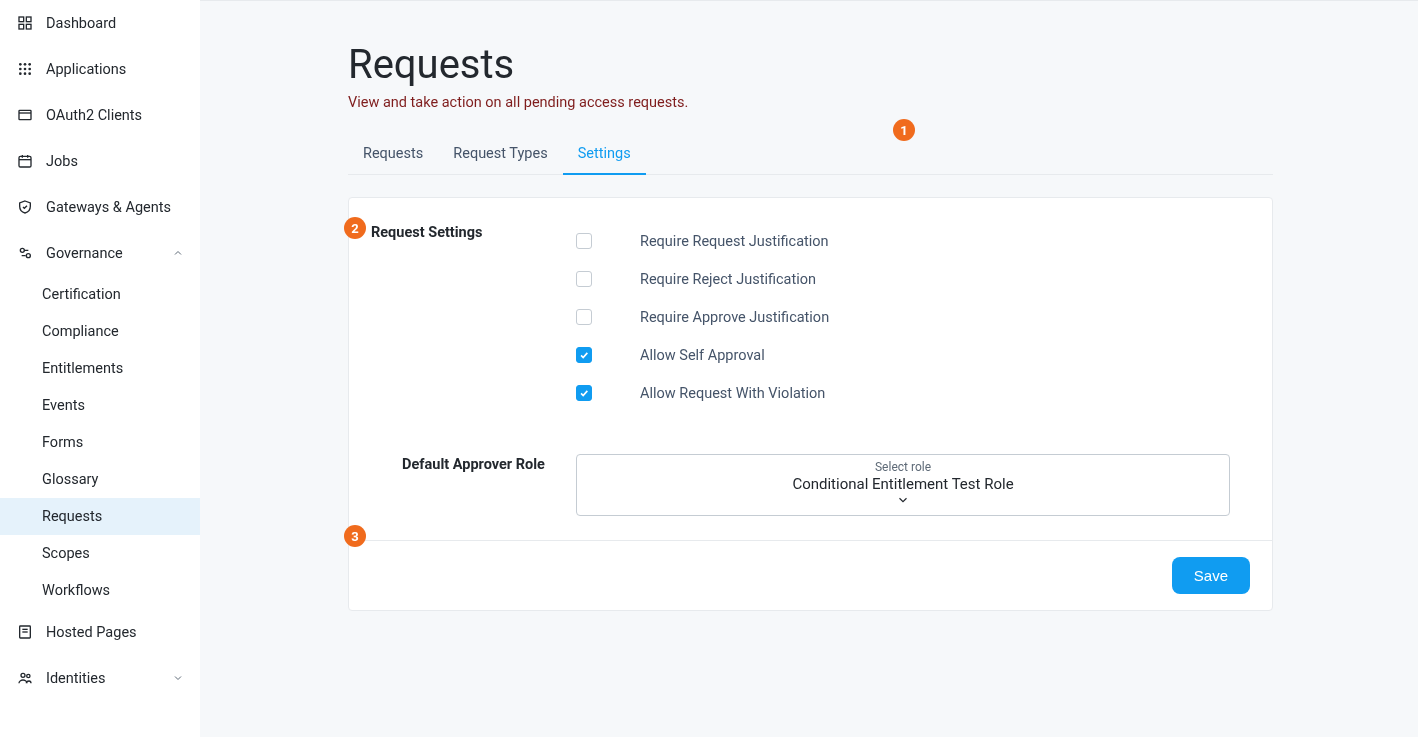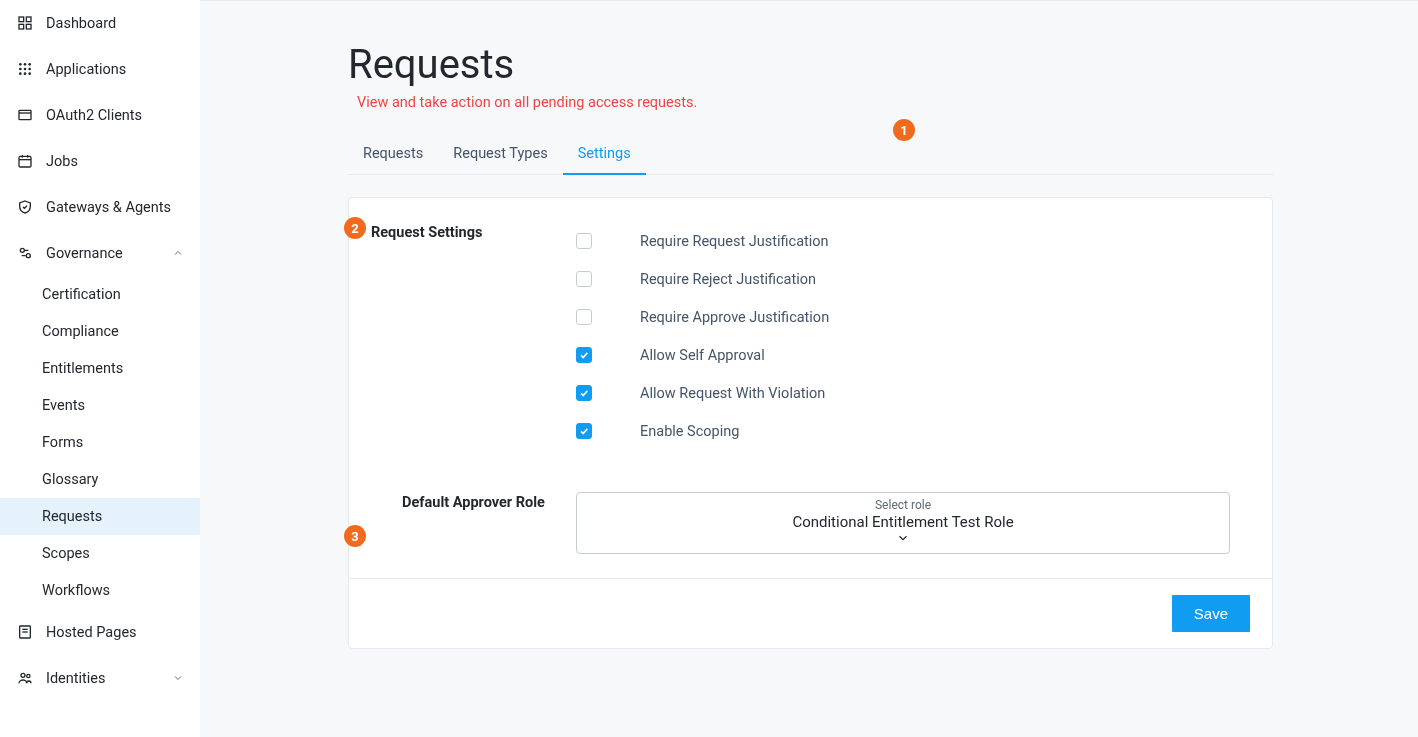--- a/index.html
+++ b/index.html
@@ -72,22 +72,22 @@
   .content {
     padding: 40px 145px 40px 148px;
   }
   .page-title {
     font-size: 40px;
     font-weight: 400;
     margin: 0 0 6px 0;
     color: #23282e;
   }
   .page-desc {
-    color: #ef4444;
-    margin: 0 0 24px 9px;
+    color: #7f1d1d;
+    margin: 0 0 24px 0;
     font-size: 14.5px;
   }
   .tabs {
     display: flex;
     border-bottom: 1px solid #e7eaed;
     position: relative;
   }
   .tab {
     padding: 10px 15px 12px;
     cursor: pointer;
@@ -192,21 +192,21 @@
   .card-footer {
     border-top: 1px solid #e7eaed;
     padding: 16px 22px;
     display: flex;
     justify-content: flex-end;
   }
   .btn-primary {
     background: #109cf1;
     color: #fff;
     border: none;
-    border-radius: 1px;
+    border-radius: 8px;
     padding: 10px 22px;
     font-size: 15px;
     cursor: pointer;
   }
   svg { display: block; }
 </style>
 </head>
 <body>
 
 <div class="app">
@@ -379,28 +379,20 @@
                 </span>
               <span class="chk-label">Allow Self Approval</span>
             </div>
             <div class="checkbox-row">
               <span class="chk checked">
                   <svg width="10" height="10" viewBox="0 0 24 24" fill="none" stroke="#fff" stroke-width="4">
                     <polyline points="5 13 10 18 20 7"></polyline>
                   </svg>
                 </span>
               <span class="chk-label">Allow Request With Violation</span>
-            </div>
-            <div class="checkbox-row">
-              <span class="chk checked">
-                  <svg width="10" height="10" viewBox="0 0 24 24" fill="none" stroke="#fff" stroke-width="4">
-                    <polyline points="5 13 10 18 20 7"></polyline>
-                  </svg>
-                </span>
-              <span class="chk-label">Enable Scoping</span>
             </div>
           </div>
         </div>
 
         <div class="callout-badge" style="top:327px; left:-5px;">3</div>
         <div class="section" style="padding-bottom:24px;text-align:center;">
           <div class="section-label">Default Approver Role</div>
           <div class="section-body">
             <div class="select-wrap">
               <div class="select-text">

